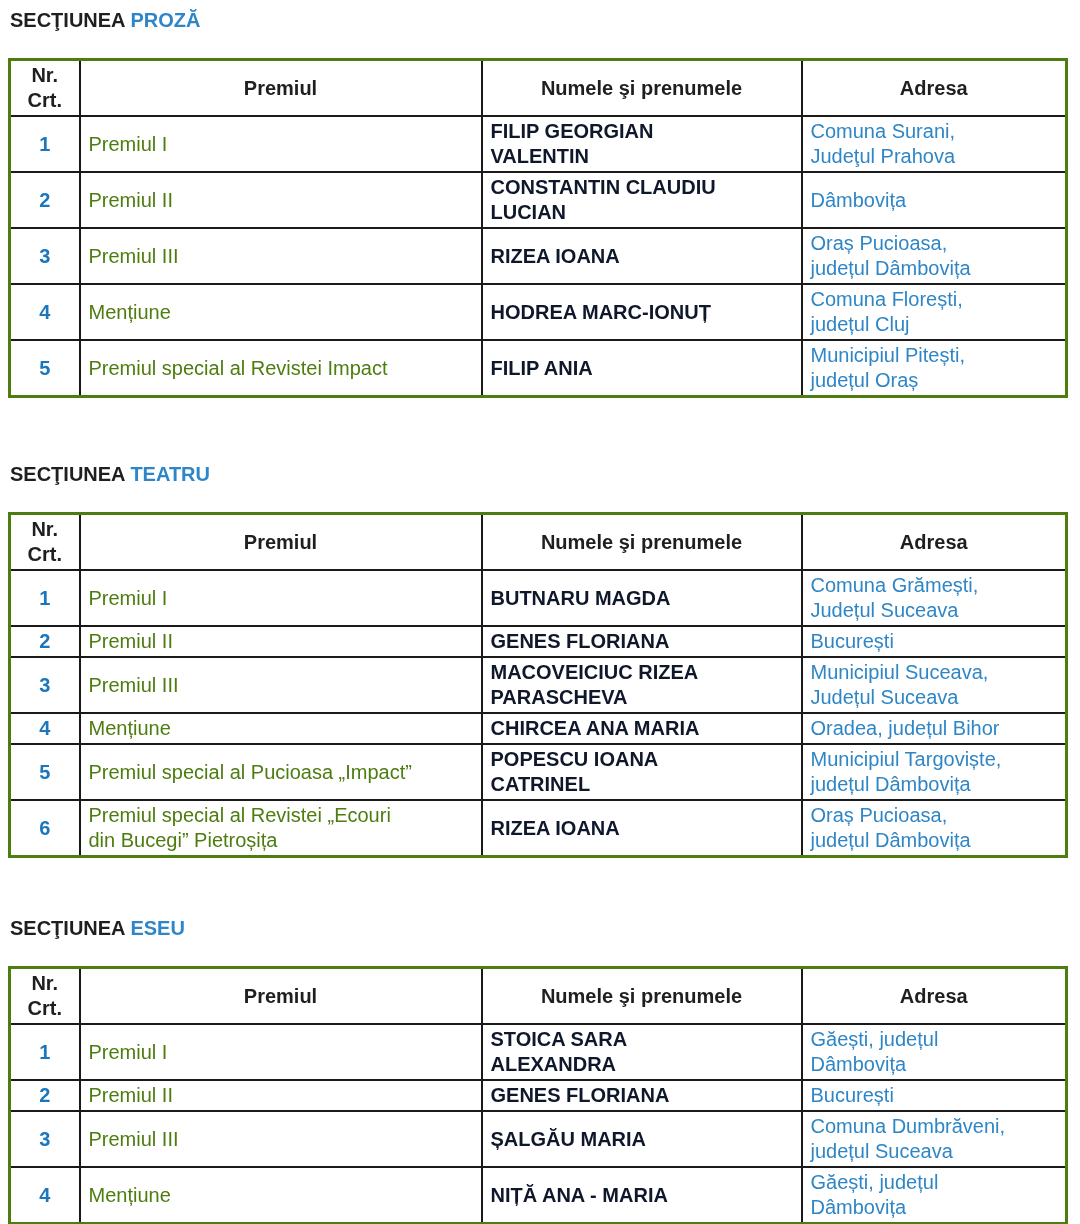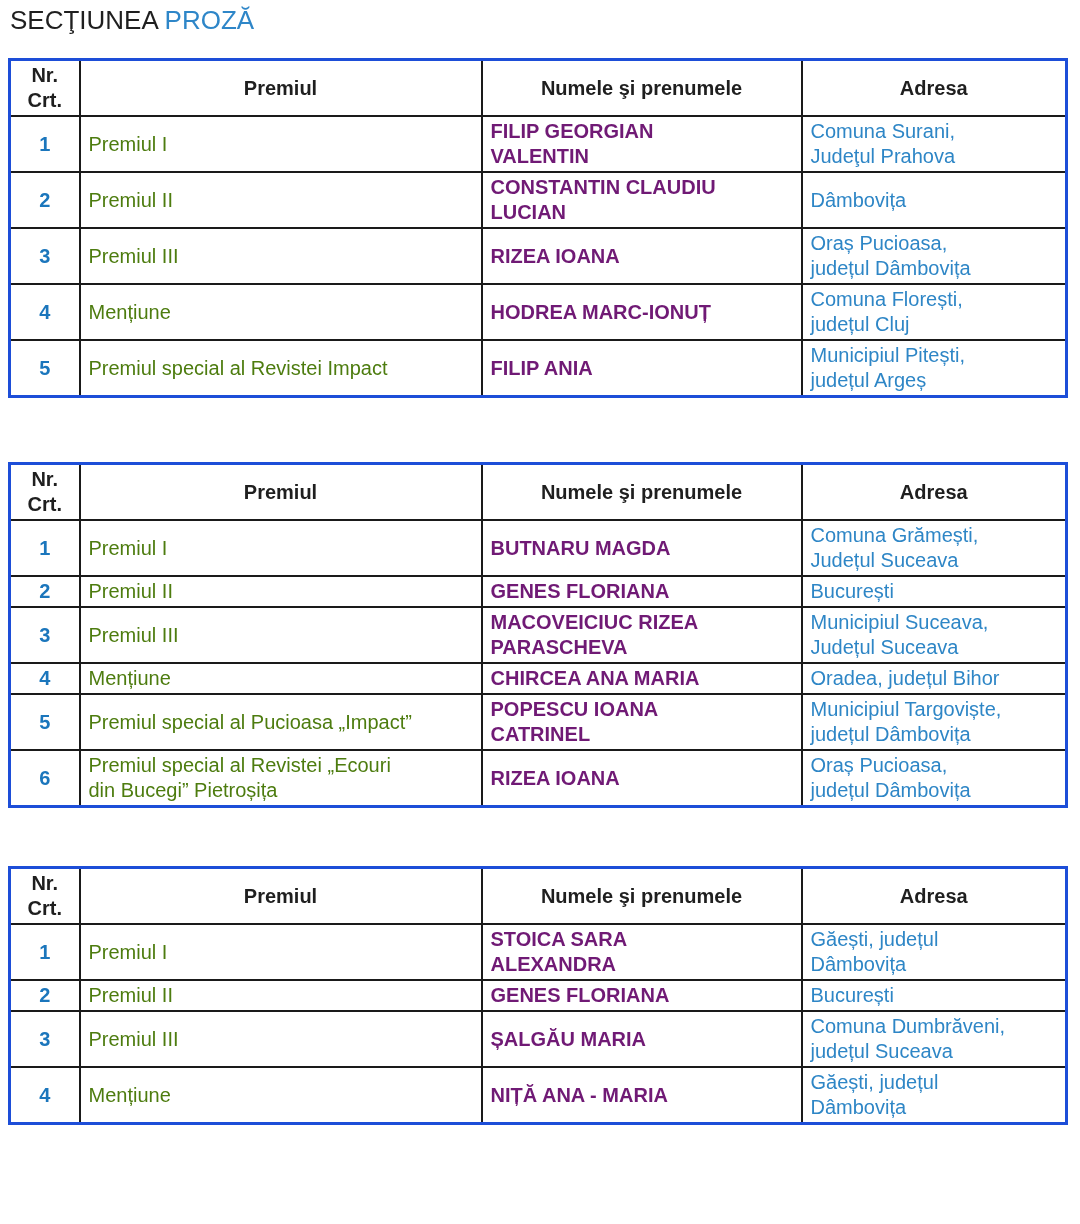--- a/index.html
+++ b/index.html
@@ -5,51 +5,51 @@
   * { box-sizing: border-box; }
   html, body { margin: 0; background: #ffffff; }
   body {
     width: 1080px;
     padding: 8px 8px 10px 8px;
     font-family: "Liberation Sans", sans-serif;
     color: #1f1f1f;
   }
   .section { margin: 0; }
   .section-title {
-    font-size: 26px;
-    font-weight: normal;
+    font-size: 20px;
+    font-weight: bold;
     line-height: 24px;
     margin: 0 0 0 2px;
     color: #1f1f1f;
   }
   .section-title .accent { color: #2e86c8; }
   #section-teatru { margin-top: 64px; }
   #section-eseu  { margin-top: 58px; }
   table.results {
     border-collapse: collapse;
     table-layout: fixed;
     width: 1057px;
     margin-top: 26px;
-    border: 3px solid #1d4ed8;
+    border: 3px solid #4d7c0f;
     padding-left: 37px;
   }
   th, td {
     border: 2px solid #1a1a1a;
     padding: 2px 8px;
     vertical-align: middle;
     white-space: pre-line;
     font-size: 20px;
     line-height: 25px;
     overflow: hidden;
   }
   th { font-weight: bold; text-align: center; color: #1f1f1f; }
   th.c-nr, td.c-nr { text-align: center; padding-left: 2px; padding-right: 2px; }
   td.c-nr   { color: #1b76bc; font-weight: bold; }
   td.c-prem { color: #4d7c0f; }
-  td.c-name { color: #701a75; font-weight: bold; }
+  td.c-name { color: #0f172a; font-weight: bold; }
   td.c-addr { color: #2e86c6; }
 </style>
 </head>
 <body>
 
 <div class="section" id="section-proza">
   <h1 class="section-title"><span>SECŢIUNEA</span> <span class="accent">PROZĂ</span></h1>
   <table class="results">
     <colgroup>
         <col style="width:70px">
@@ -94,27 +94,28 @@
         <td class="c-prem">Mențiune</td>
         <td class="c-name">HODREA MARC-IONUȚ</td>
         <td class="c-addr">Comuna Florești,
 județul Cluj</td>
       </tr>
       <tr>
         <td class="c-nr">5</td>
         <td class="c-prem">Premiul special al Revistei Impact</td>
         <td class="c-name">FILIP ANIA</td>
         <td class="c-addr">Municipiul Pitești,
-județul Argeș</td>
+județul Oraș</td>
       </tr>
     </tbody>
   </table>
 </div>
 
 <div class="section" id="section-teatru">
+  <h1 class="section-title"><span>SECŢIUNEA</span> <span class="accent">TEATRU</span></h1>
   <table class="results">
     <colgroup>
         <col style="width:70px">
         <col style="width:402px">
         <col style="width:320px">
         <col style="width:265px">
       </colgroup>
     <thead>
       <tr>
         <th class="c-nr">Nr.
@@ -166,20 +167,21 @@
 din Bucegi” Pietroșița</td>
         <td class="c-name">RIZEA IOANA</td>
         <td class="c-addr">Oraș Pucioasa,
 județul Dâmbovița</td>
       </tr>
     </tbody>
   </table>
 </div>
 
 <div class="section" id="section-eseu">
+  <h1 class="section-title"><span>SECŢIUNEA</span> <span class="accent">ESEU</span></h1>
   <table class="results">
     <colgroup>
         <col style="width:70px">
         <col style="width:402px">
         <col style="width:320px">
         <col style="width:265px">
       </colgroup>
     <thead>
       <tr>
         <th class="c-nr">Nr.

